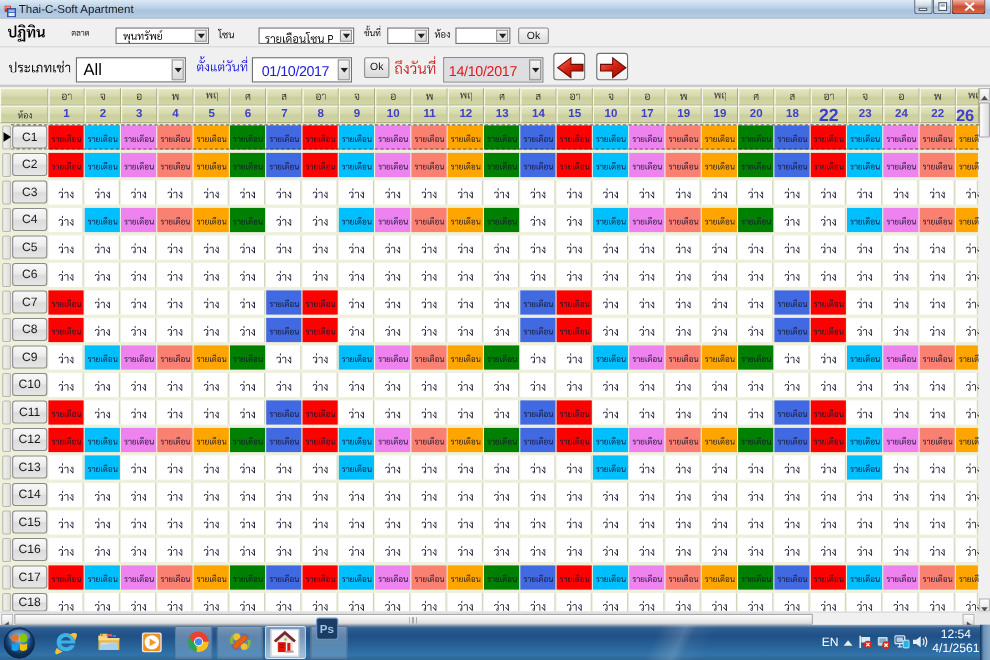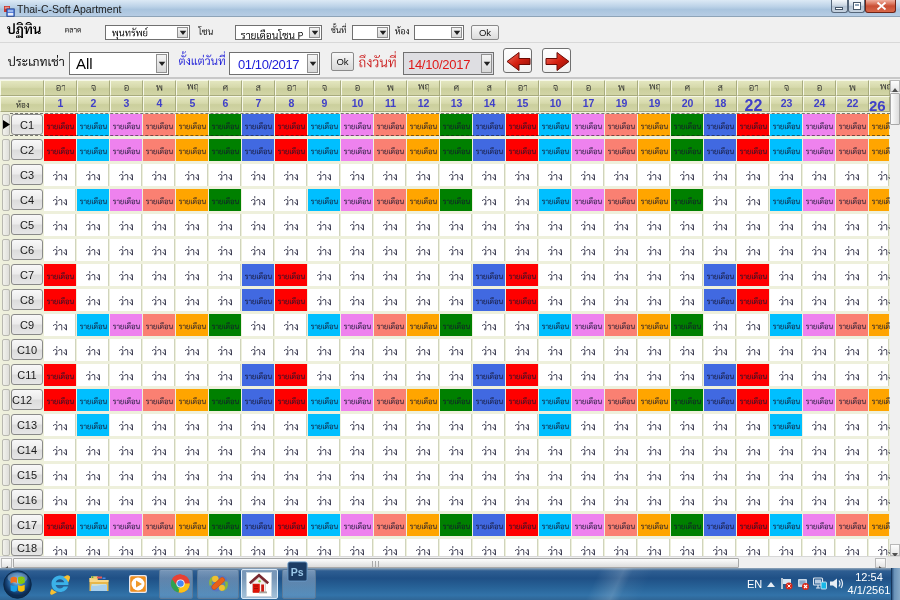--- a/index.html
+++ b/index.html
@@ -1519,21 +1519,21 @@
   </svg>
 <div class="abs" style="left:836px;top:364px;width:32px;height:22px;background:#fff;border-right:1px solid #d0d4bc"></div>
 <svg style="position:absolute;left:845.0px;top:371.3px;" width="14" height="9.4" viewBox="0 0 166 111" preserveAspectRatio="none">
     <use href="#g_wang" fill="#14142e"></use>
   </svg>
 <div class="abs" style="left:869px;top:364px;width:20px;height:22px;background:#fff;border-right:1px solid #d0d4bc"></div>
 <svg style="position:absolute;left:878.0px;top:371.3px;" width="14" height="9.4" viewBox="0 0 166 111" preserveAspectRatio="none">
     <use href="#g_wang" fill="#14142e"></use>
   </svg>
 <div class="abs" style="left:2px;top:389px;width:8px;height:22px;background:linear-gradient(90deg,#f2f2ec,#dededa);border:1px solid #b8b8b0;border-radius:2px"></div>
-<div class="abs" style="left:11px;top:389px;width:32px;height:21px;background:linear-gradient(180deg,#f8f8f8 0%,#ececec 45%,#dcdcdc 55%,#e6e6e6 100%);border:1px solid #8a8a8a;border-radius:3px;font-size:11px;color:#1a1a1a;text-align:left;line-height:21px;overflow:hidden">C12</div>
+<div class="abs" style="left:11px;top:389px;width:32px;height:21px;background:linear-gradient(180deg,#f8f8f8 0%,#ececec 45%,#dcdcdc 55%,#e6e6e6 100%);border:1px solid #8a8a8a;border-radius:3px;font-size:11px;color:#1a1a1a;text-align:center;line-height:21px;overflow:hidden">C12</div>
 <div class="abs" style="left:44px;top:389px;width:32px;height:22px;background:#ff0000"></div>
 <svg style="position:absolute;left:46.5px;top:397.4px;" width="27" height="7.3" viewBox="0 0 433 117" preserveAspectRatio="none">
     <use href="#g_raiduan" fill="#14142e"></use>
   </svg>
 <div class="abs" style="left:77px;top:389px;width:32px;height:22px;background:#00bfff"></div>
 <svg style="position:absolute;left:79.5px;top:397.4px;" width="27" height="7.3" viewBox="0 0 433 117" preserveAspectRatio="none">
     <use href="#g_raiduan" fill="#14142e"></use>
   </svg>
 <div class="abs" style="left:110px;top:389px;width:32px;height:22px;background:#ee82ee"></div>
 <svg style="position:absolute;left:112.5px;top:397.4px;" width="27" height="7.3" viewBox="0 0 433 117" preserveAspectRatio="none">

